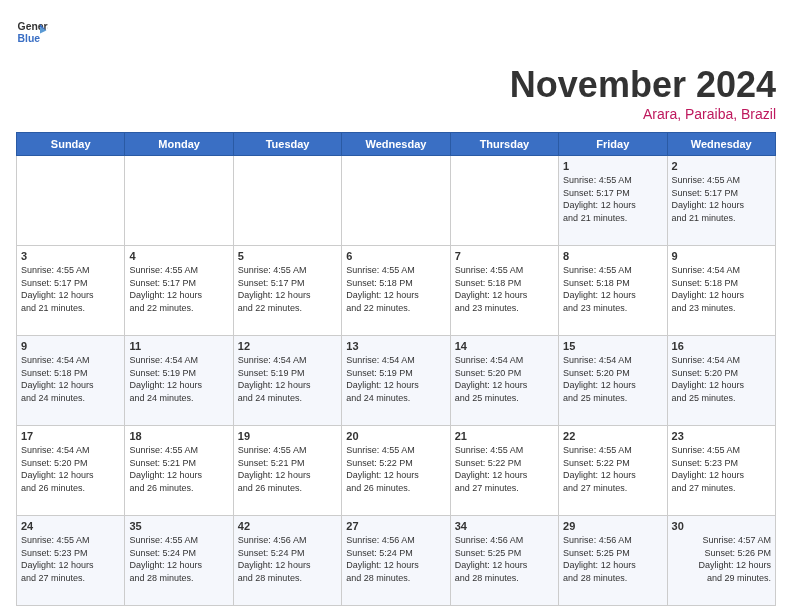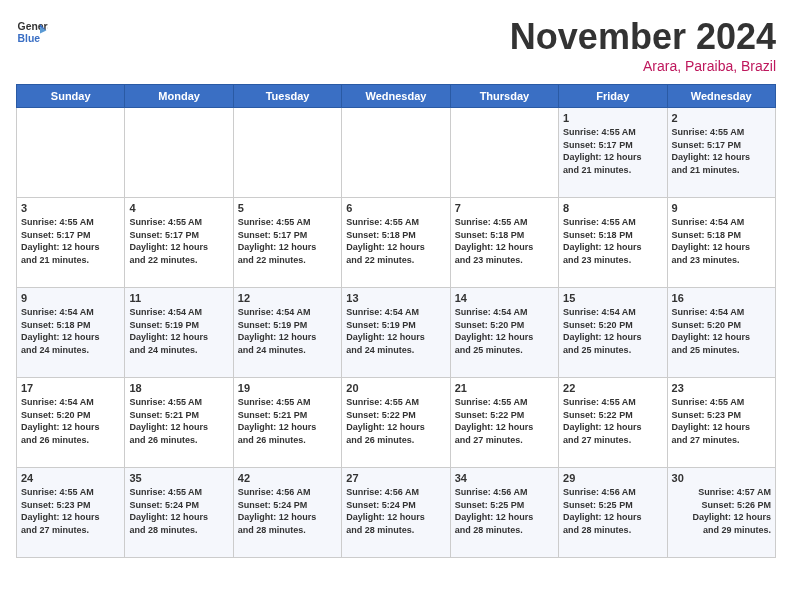--- a/index.html
+++ b/index.html
@@ -23,20 +23,21 @@
     }
     .logo-icon {
       width: 32px;
       height: 32px;
     }
     .title-block { text-align: right; }
     .month-title {
       font-size: 36px;
       font-weight: bold;
       color: #333;
+      margin-top: 48px;
     }
     .subtitle {
       font-size: 14px;
       color: #be185d;
     }
     table {
       width: 100%;
       border-collapse: collapse;
       table-layout: fixed;
     }
@@ -68,21 +69,20 @@
     .day-number {
       font-size: 11px;
       font-weight: bold;
       display: block;
       margin-bottom: 2px;
     }
     .day-info {
       font-size: 9px;
       line-height: 1.4;
       color: #333;
-      font-weight: bold;
     }
     .empty-cell {
       background: #fff !important;
     }
   </style>
 </head>
 <body>
 
 <div class="header">
   <div class="logo">

